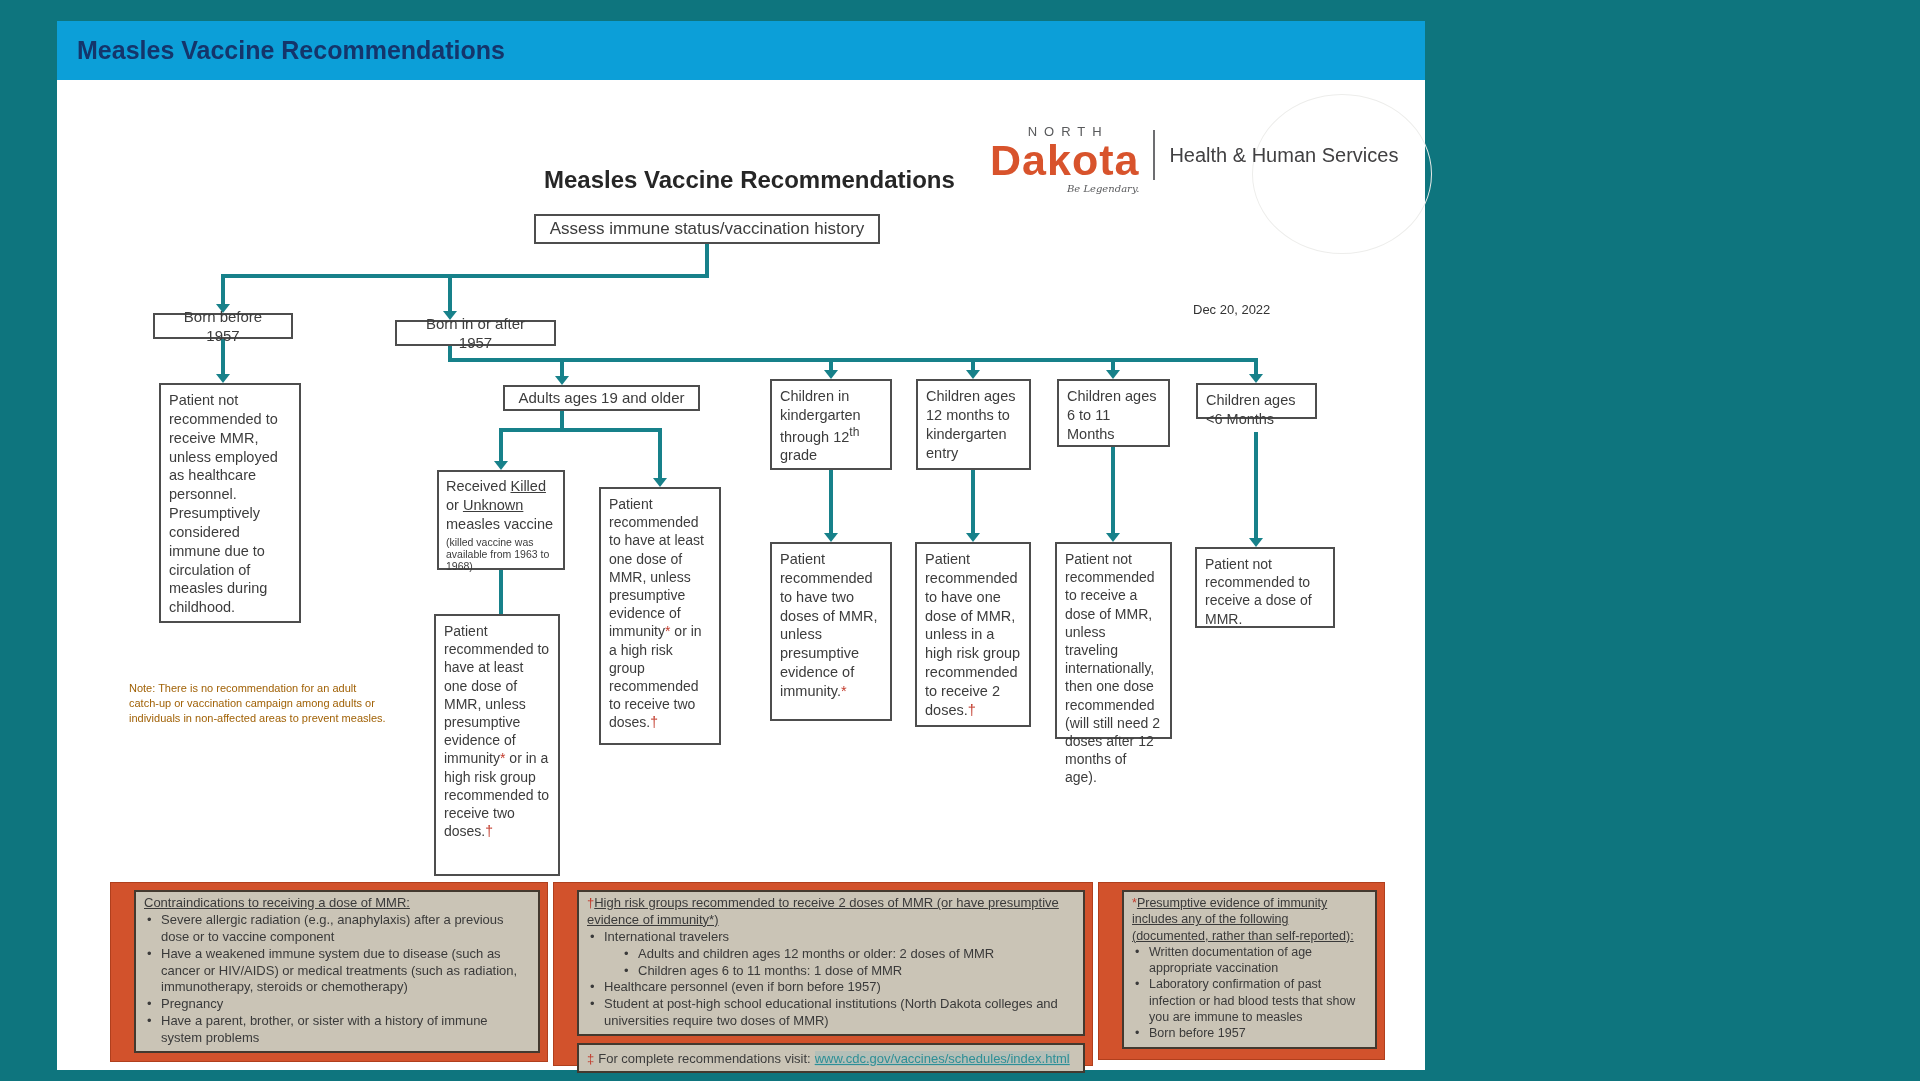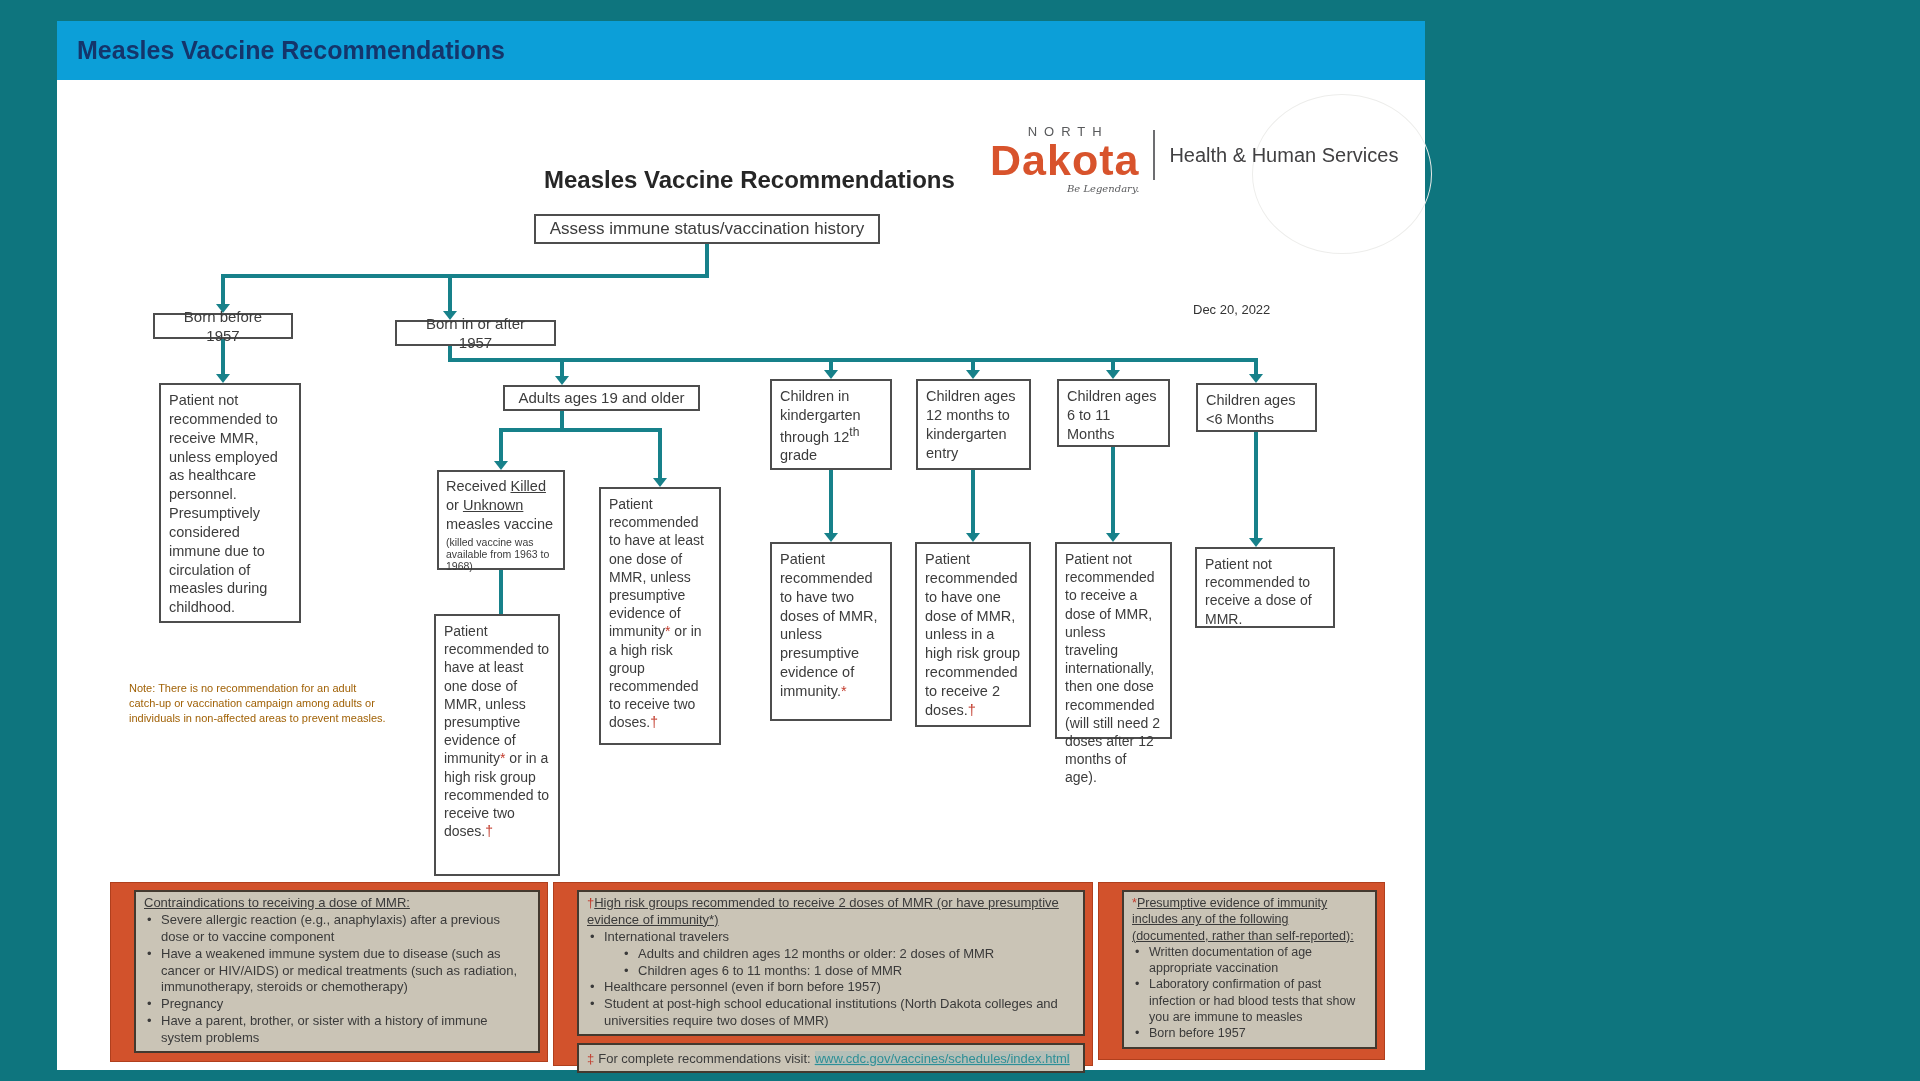--- a/index.html
+++ b/index.html
@@ -153,39 +153,39 @@
   </div>
 
   <div class="node" style="left:713px; top:299px; width:122px; height:91px; font-size:14.5px;">
     <span>Children in kindergarten through 12</span><sup>th</sup><span> grade</span>
   </div>
 
   <div class="node" style="left:859px; top:299px; width:115px; height:91px; font-size:14.5px;">Children ages 12 months to kindergarten entry</div>
 
   <div class="node" style="left:1000px; top:299px; width:113px; height:68px; font-size:14.5px;">Children ages 6 to 11 Months</div>
 
-  <div class="node" style="left:1139px; top:303px; width:121px; height:49px; font-size:14.5px;">Children ages &lt;6 Months</div>
+  <div class="node" style="left:1139px; top:303px; width:121px; height:36px; font-size:14.5px;">Children ages &lt;6 Months</div>
 
   <div class="node" style="left:713px; top:462px; width:122px; height:179px; font-size:14.5px;">
     <span>Patient recommended to have two doses of MMR, unless presumptive evidence of immunity.</span><span class="rsym">*</span>
   </div>
 
   <div class="node" style="left:858px; top:462px; width:116px; height:185px; font-size:14.5px;">
     <span>Patient recommended to have one dose of MMR, unless in a high risk group recommended to receive 2 doses.</span><span class="rsym">†</span>
   </div>
 
   <div class="node" style="left:998px; top:462px; width:117px; height:197px; font-size:14px;">Patient not recommended to receive a dose of MMR, unless traveling internationally, then one dose recommended (will still need 2 doses after 12 months of age).</div>
 
   <div class="node" style="left:1138px; top:467px; width:140px; height:81px; font-size:14px;">Patient not recommended to receive a dose of MMR.</div>
 
   <div class="fnbox" style="left:53px; top:802px; width:438px; height:180px;">
     <div class="fninner">
       <div class="fnheading">Contraindications to receiving a dose of MMR:</div>
       <ul class="blist">
-        <li>Severe allergic reaction (e.g., anaphylaxis) after a previous dose or to vaccine component</li>
+        <li>Severe allergic radiation (e.g., anaphylaxis) after a previous dose or to vaccine component</li>
         <li>Have a weakened immune system due to disease (such as cancer or HIV/AIDS) or medical treatments (such as radiation, immunotherapy, steroids or chemotherapy)</li>
         <li>Pregnancy</li>
         <li>Have a parent, brother, or sister with a history of immune system problems</li>
       </ul>
     </div>
   </div>
 
   <div class="fnbox" style="left:496px; top:802px; width:540px; height:184px;">
     <div class="fninner">
       <div>

